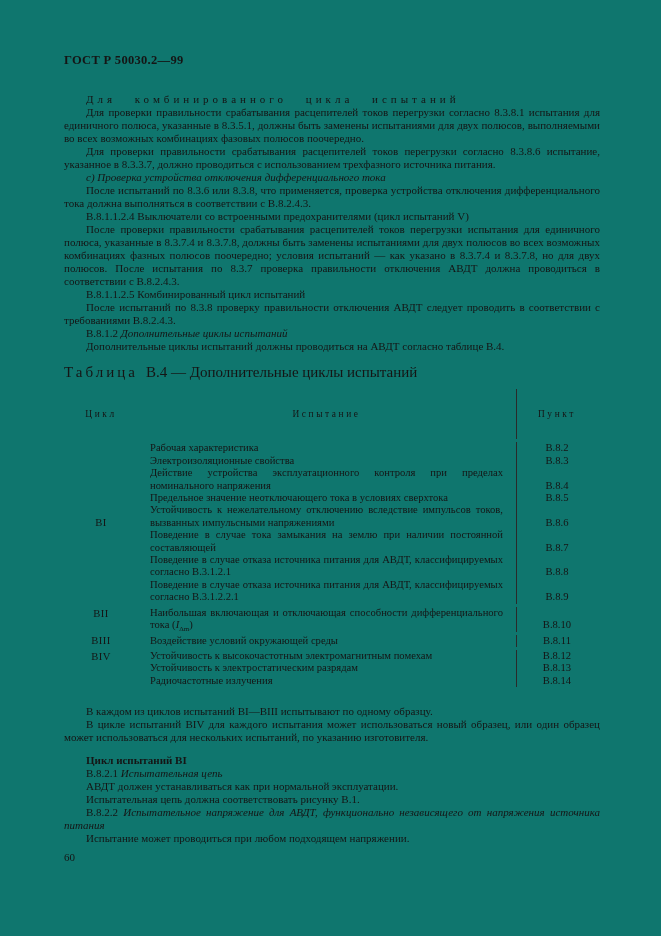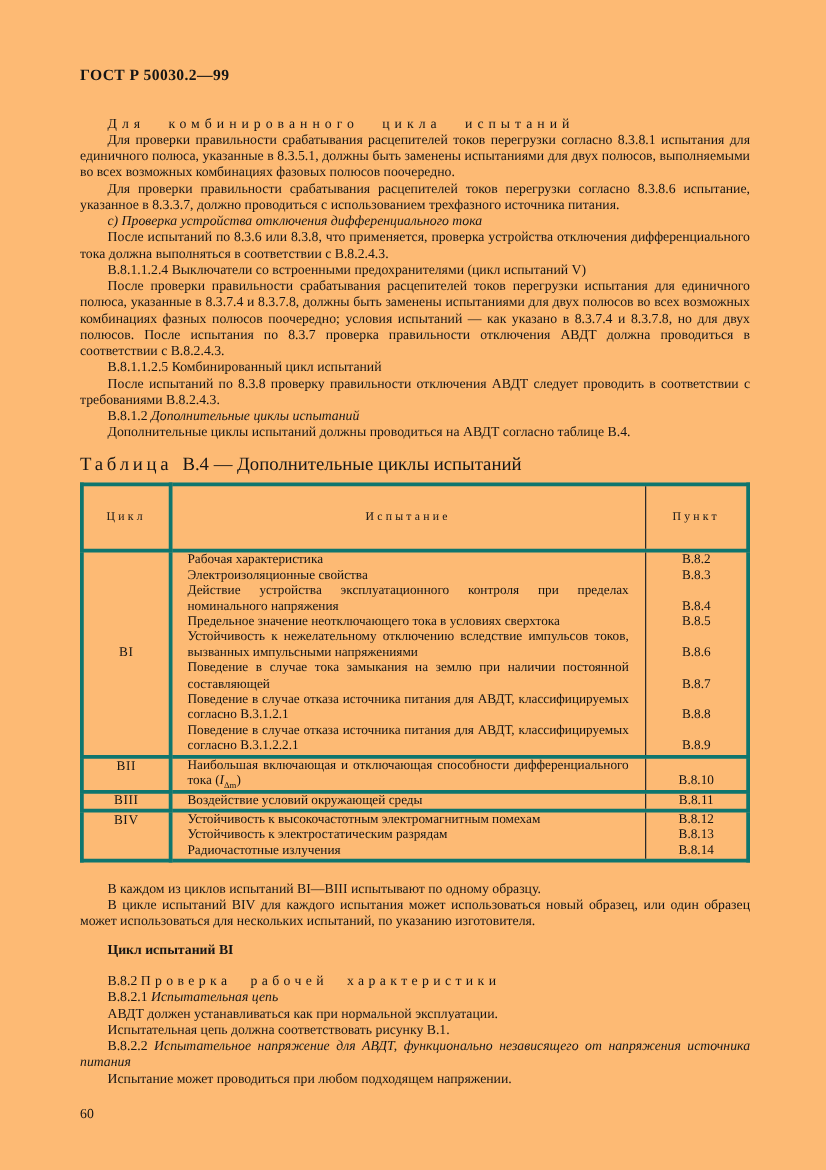--- a/index.html
+++ b/index.html
@@ -1,19 +1,19 @@
 <!DOCTYPE html>
 <html lang="ru"><head>
 <meta charset="utf-8">
 <style>
   html,body { margin:0; padding:0; background:#ffffff; }
   .page {
     width:661px; height:936px; box-sizing:border-box;
     padding:54px 61px 0 64px;
-    background:#fdba74; color:#151515;
+    background:#0f766e; color:#151515;
     font-family:"Liberation Serif","DejaVu Serif",serif;
     font-size:11px; line-height:13px;
     position:relative; overflow:hidden;
   }
   p { margin:0; text-align:justify; }
   .indent { text-indent:22px; }
   .it { font-style:italic; }
   .doc-header { font-weight:bold; font-size:12.5px; letter-spacing:0.3px; margin-bottom:26px; }
   .spaced-head { letter-spacing:4px; word-spacing:12px; }
   .h2-spaced { letter-spacing:3.5px; word-spacing:9px; }
@@ -39,21 +39,21 @@
   tr.hrow td.c-cycle, tr.hrow .t-name, tr.hrow .t-punkt {
     text-align:center; font-size:9.4px; letter-spacing:2.6px;
   }
   tr.hrow td.c-main { padding:19px 0; }
   tr.hrow .t-punkt { align-self:center; }
   
   tr:nth-child(3) td.c-cycle, tr:nth-child(5) td.c-cycle { vertical-align:top; padding-top:1px; }
   sub.ssub { font-size:7px; line-height:0; }
 
   .after-table { margin-top:15px; }
-  .page-number { position:absolute; left:64px; top:885px; font-size:11px; }
+  .page-number { position:absolute; left:64px; top:851px; font-size:11px; }
 </style>
 </head>
 <body>
 
 <div class="page">
 
   <div class="doc-header">ГОСТ Р 50030.2—99</div>
 
   <p class="indent spaced-head">Для комбинированного цикла испытаний</p>
   <p class="indent">Для проверки правильности срабатывания расцепителей токов перегрузки согласно 8.3.8.1 испытания для единичного полюса, указанные в 8.3.5.1, должны быть заменены испытаниями для двух полюсов, выполняемыми во всех возможных комбинациях фазовых полюсов поочередно.</p>
@@ -155,21 +155,20 @@
       </tbody>
   </table>
 
   <div class="after-table">
     <p class="indent">В каждом из циклов испытаний ВI—ВIII испытывают по одному образцу.</p>
     <p class="indent">В цикле испытаний ВIV для каждого испытания может использоваться новый образец, или один образец может использоваться для нескольких испытаний, по указанию изготовителя.</p>
   </div>
 
   <p class="indent bold mt10">Цикл испытаний ВI</p>
 
-  <p class="indent mt12"><span>В.8.2 </span><span class="h2-spaced">Проверка рабочей характеристики</span></p>
   <p class="indent"><span>В.8.2.1 </span><span class="it">Испытательная цепь</span></p>
   <p class="indent">АВДТ должен устанавливаться как при нормальной эксплуатации.</p>
   <p class="indent">Испытательная цепь должна соответствовать рисунку В.1.</p>
   <p class="indent"><span>В.8.2.2 </span><span class="it">Испытательное напряжение для АВДТ, функционально независящего от напряжения источника питания</span></p>
   <p class="indent">Испытание может проводиться при любом подходящем напряжении.</p>
 
   <div class="page-number">60</div>
 </div>
 
 </body></html>

